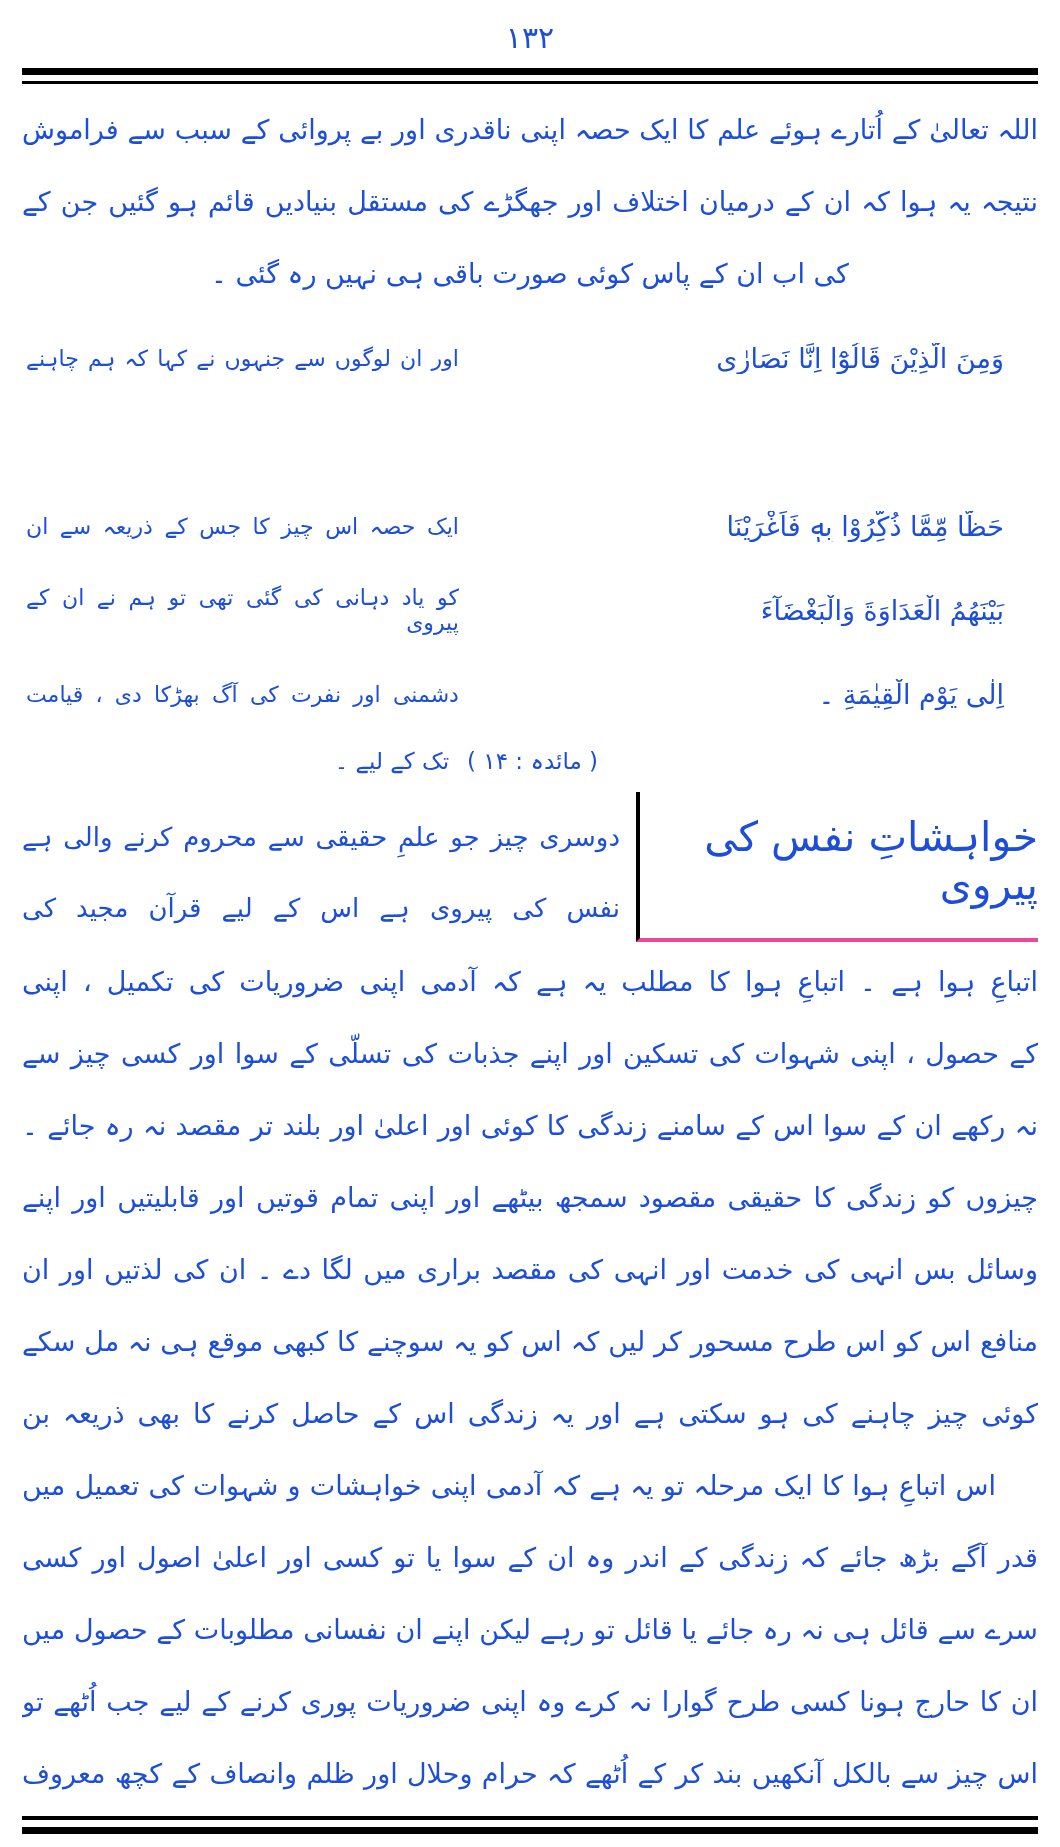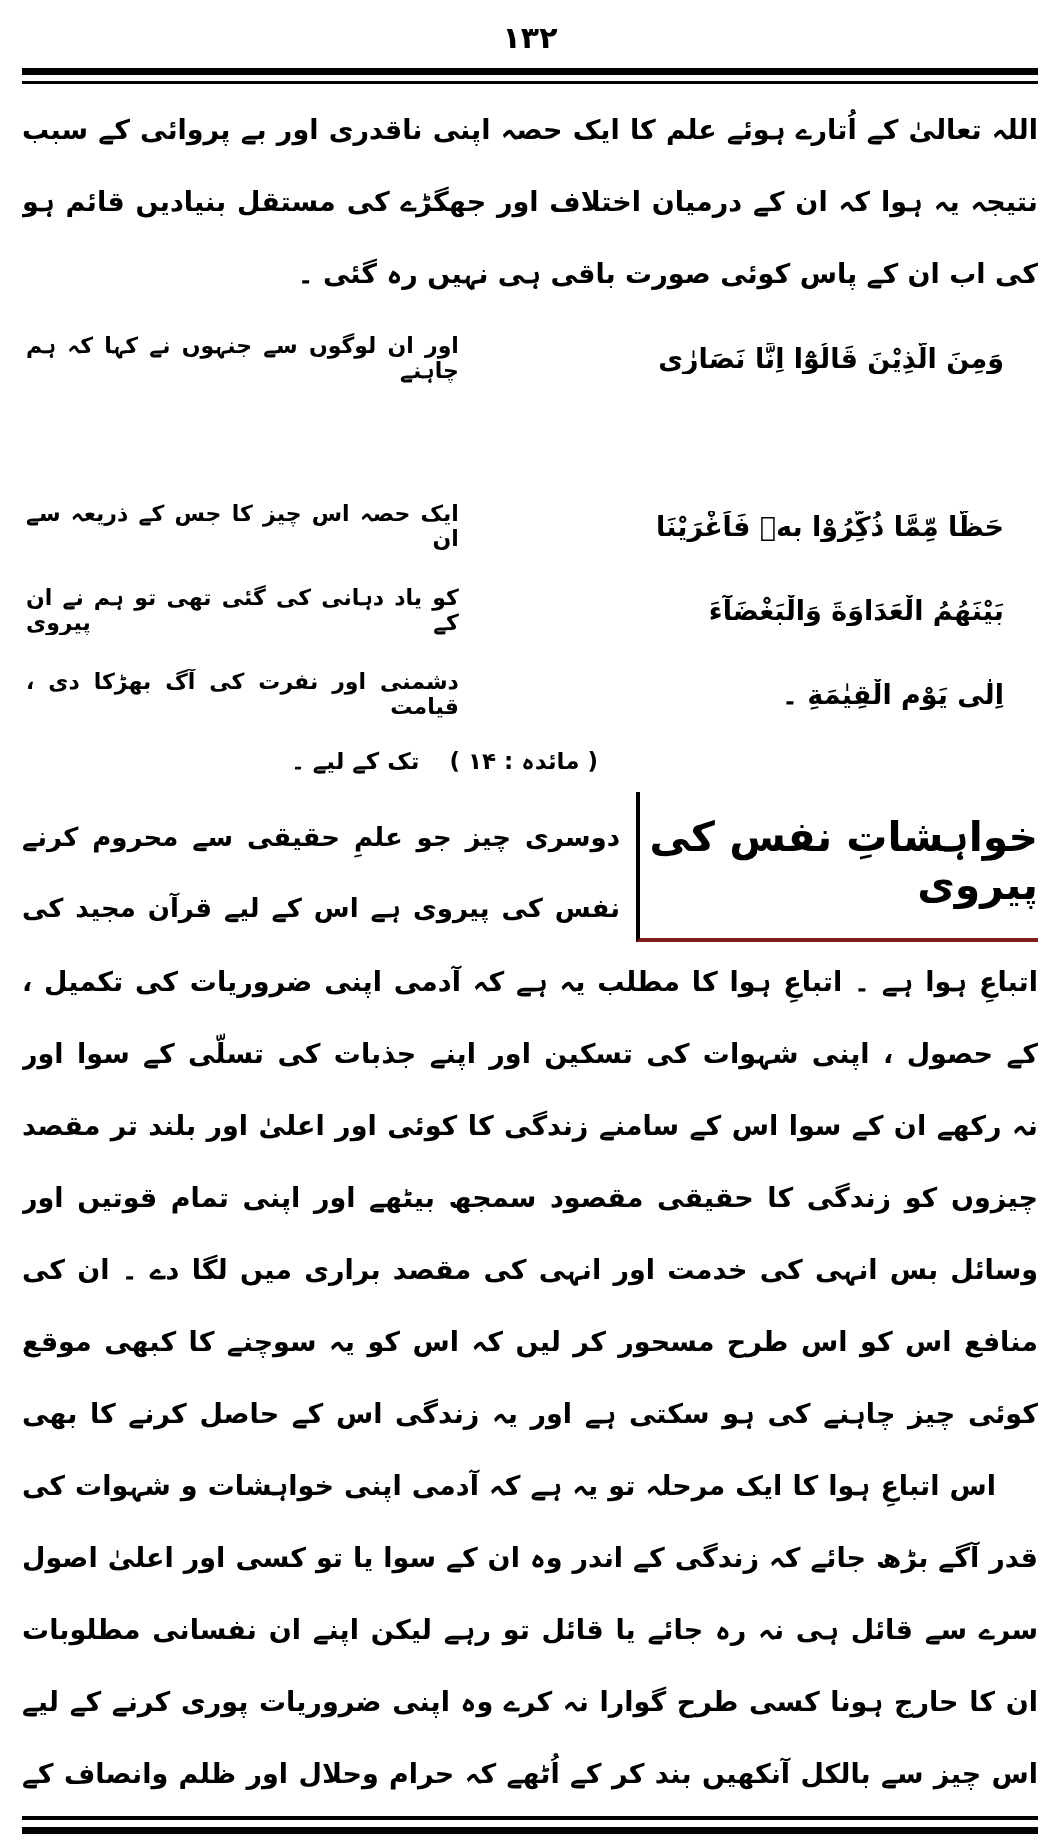--- a/index.html
+++ b/index.html
@@ -1,22 +1,22 @@
 <!DOCTYPE html>
 <html lang="ur" dir="rtl"><head>
 <meta charset="utf-8">
 <style>
   html,body { margin:0; padding:0; background:#ffffff; }
   .page {
     position:relative;
     width:1060px; height:1847px;
     background:#ffffff;
-    color:#000000;
+    color:#1d4ed8;
     font-family:"DejaVu Sans", sans-serif;
-    font-weight:bold;
+    font-weight:normal;
     direction:rtl;
     padding:16px 22px;
     box-sizing:border-box;
     overflow:hidden;
   }
   .page-number {
     text-align:center;
     font-size:30px;
     height:44px; line-height:44px;
     letter-spacing:2px;
@@ -31,21 +31,21 @@
     margin-top:6px;
     height:7px;
     border-top:4px solid #000;
     border-bottom:7px solid #000;
   }
   .para { margin-top:10px; }
   .line {
     font-size:27px;
     height:72px; line-height:72px;
     overflow:hidden;
-    text-align:right;
+    text-align:center;
     white-space:normal;
   }
   .jl { text-align:justify; text-align-last:justify; }
   .indent-first { padding-right:42px; }
 
   
   .verse-block { margin-top:6px; }
   .verse-row { display:flex; align-items:center; height:84px; }
   .verse-ar {
     width:57%; box-sizing:border-box;
@@ -58,28 +58,28 @@
     font-size:22px;
     padding-left:4px;
     text-align:justify; text-align-last:justify;
     overflow:hidden;
   }
   .ref-row {
     height:50px; display:flex; align-items:center;
     font-size:23px;
   }
   .ref-row .ref { margin-right:440px; white-space:nowrap; }
-  .ref-row .tail { margin-right:30px; white-space:nowrap; }
+  .ref-row .tail { margin-right:18px; white-space:nowrap; }
 
   
   .section-row { display:flex; margin-top:6px; }
   .heading-box {
     width:402px; height:150px;
     border-left:4px solid #000;
-    border-bottom:4px solid #7f1d1d;
+    border-bottom:4px solid #ec4899;
     box-sizing:border-box;
     display:flex; align-items:center; justify-content:center;
     font-size:41px;
     padding-bottom:8px;
     flex:0 0 auto;
   }
   .section-intro { flex:1 1 auto; padding-top:10px; padding-right:16px; min-width:0; }
   .section-intro .line { font-size:26px; height:71px; line-height:71px; }
 </style>
 </head>

